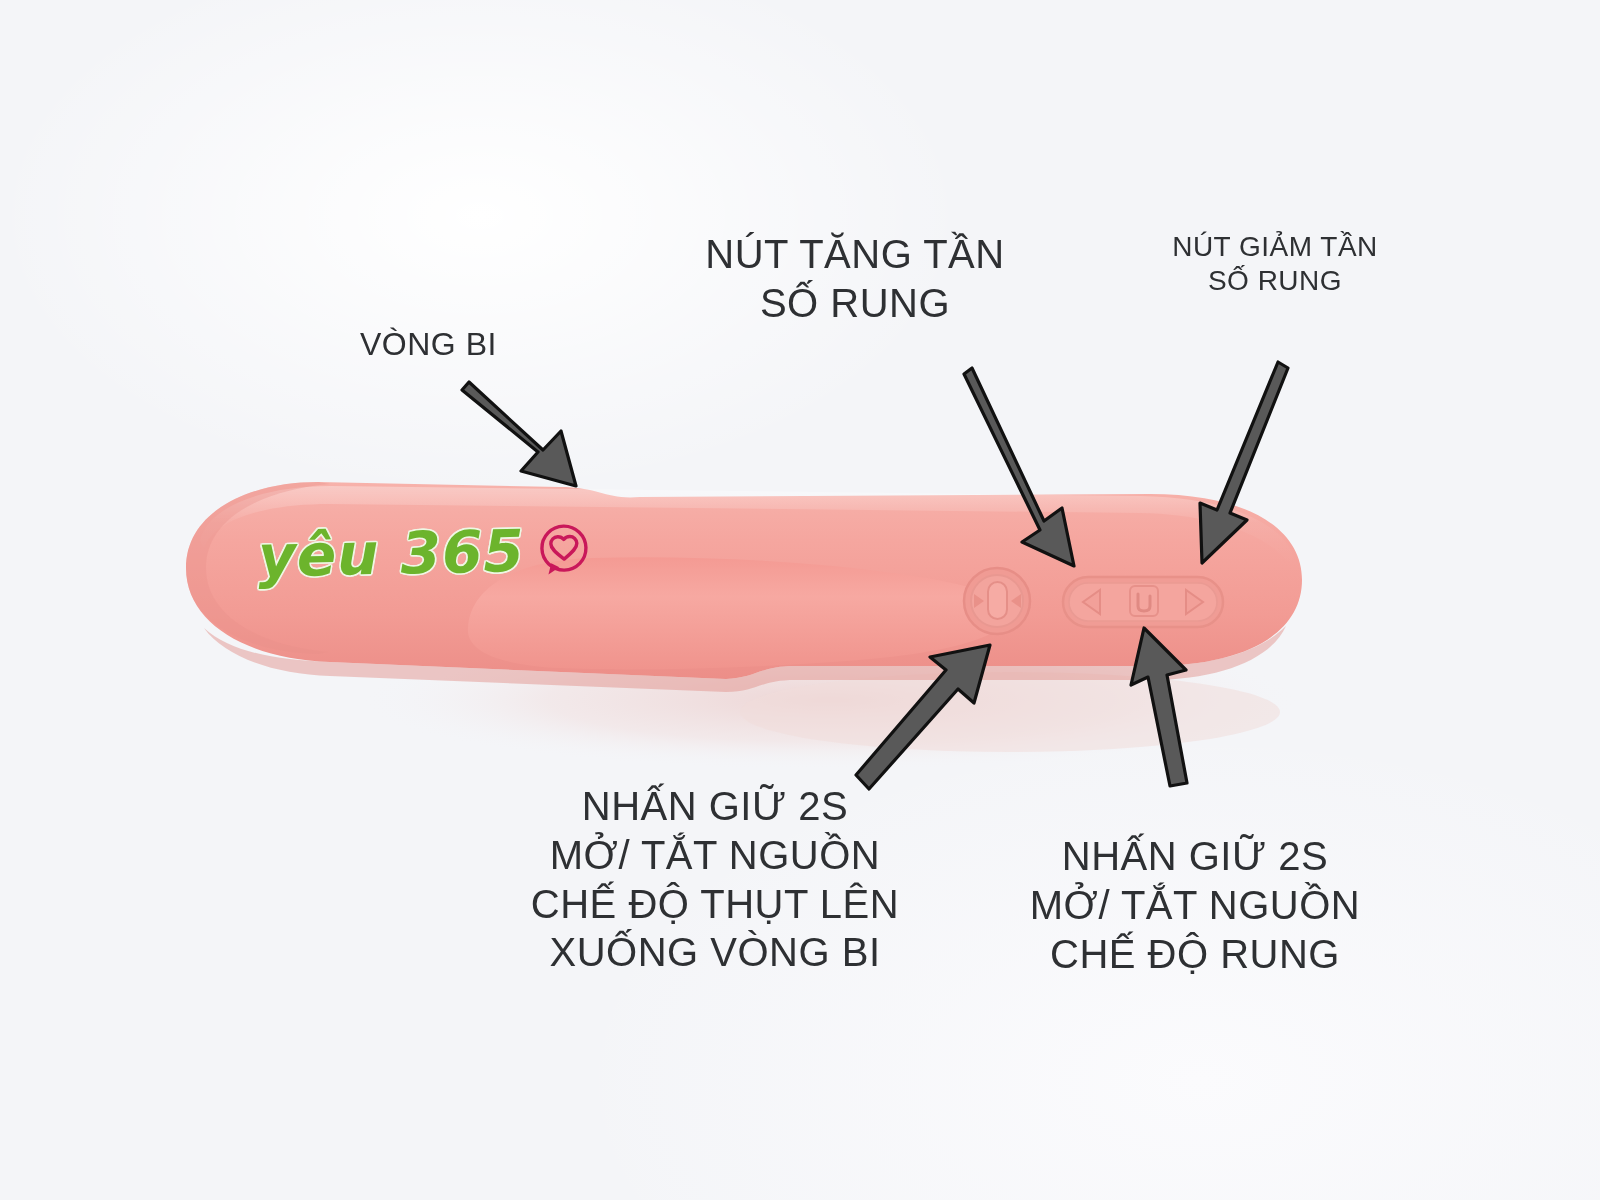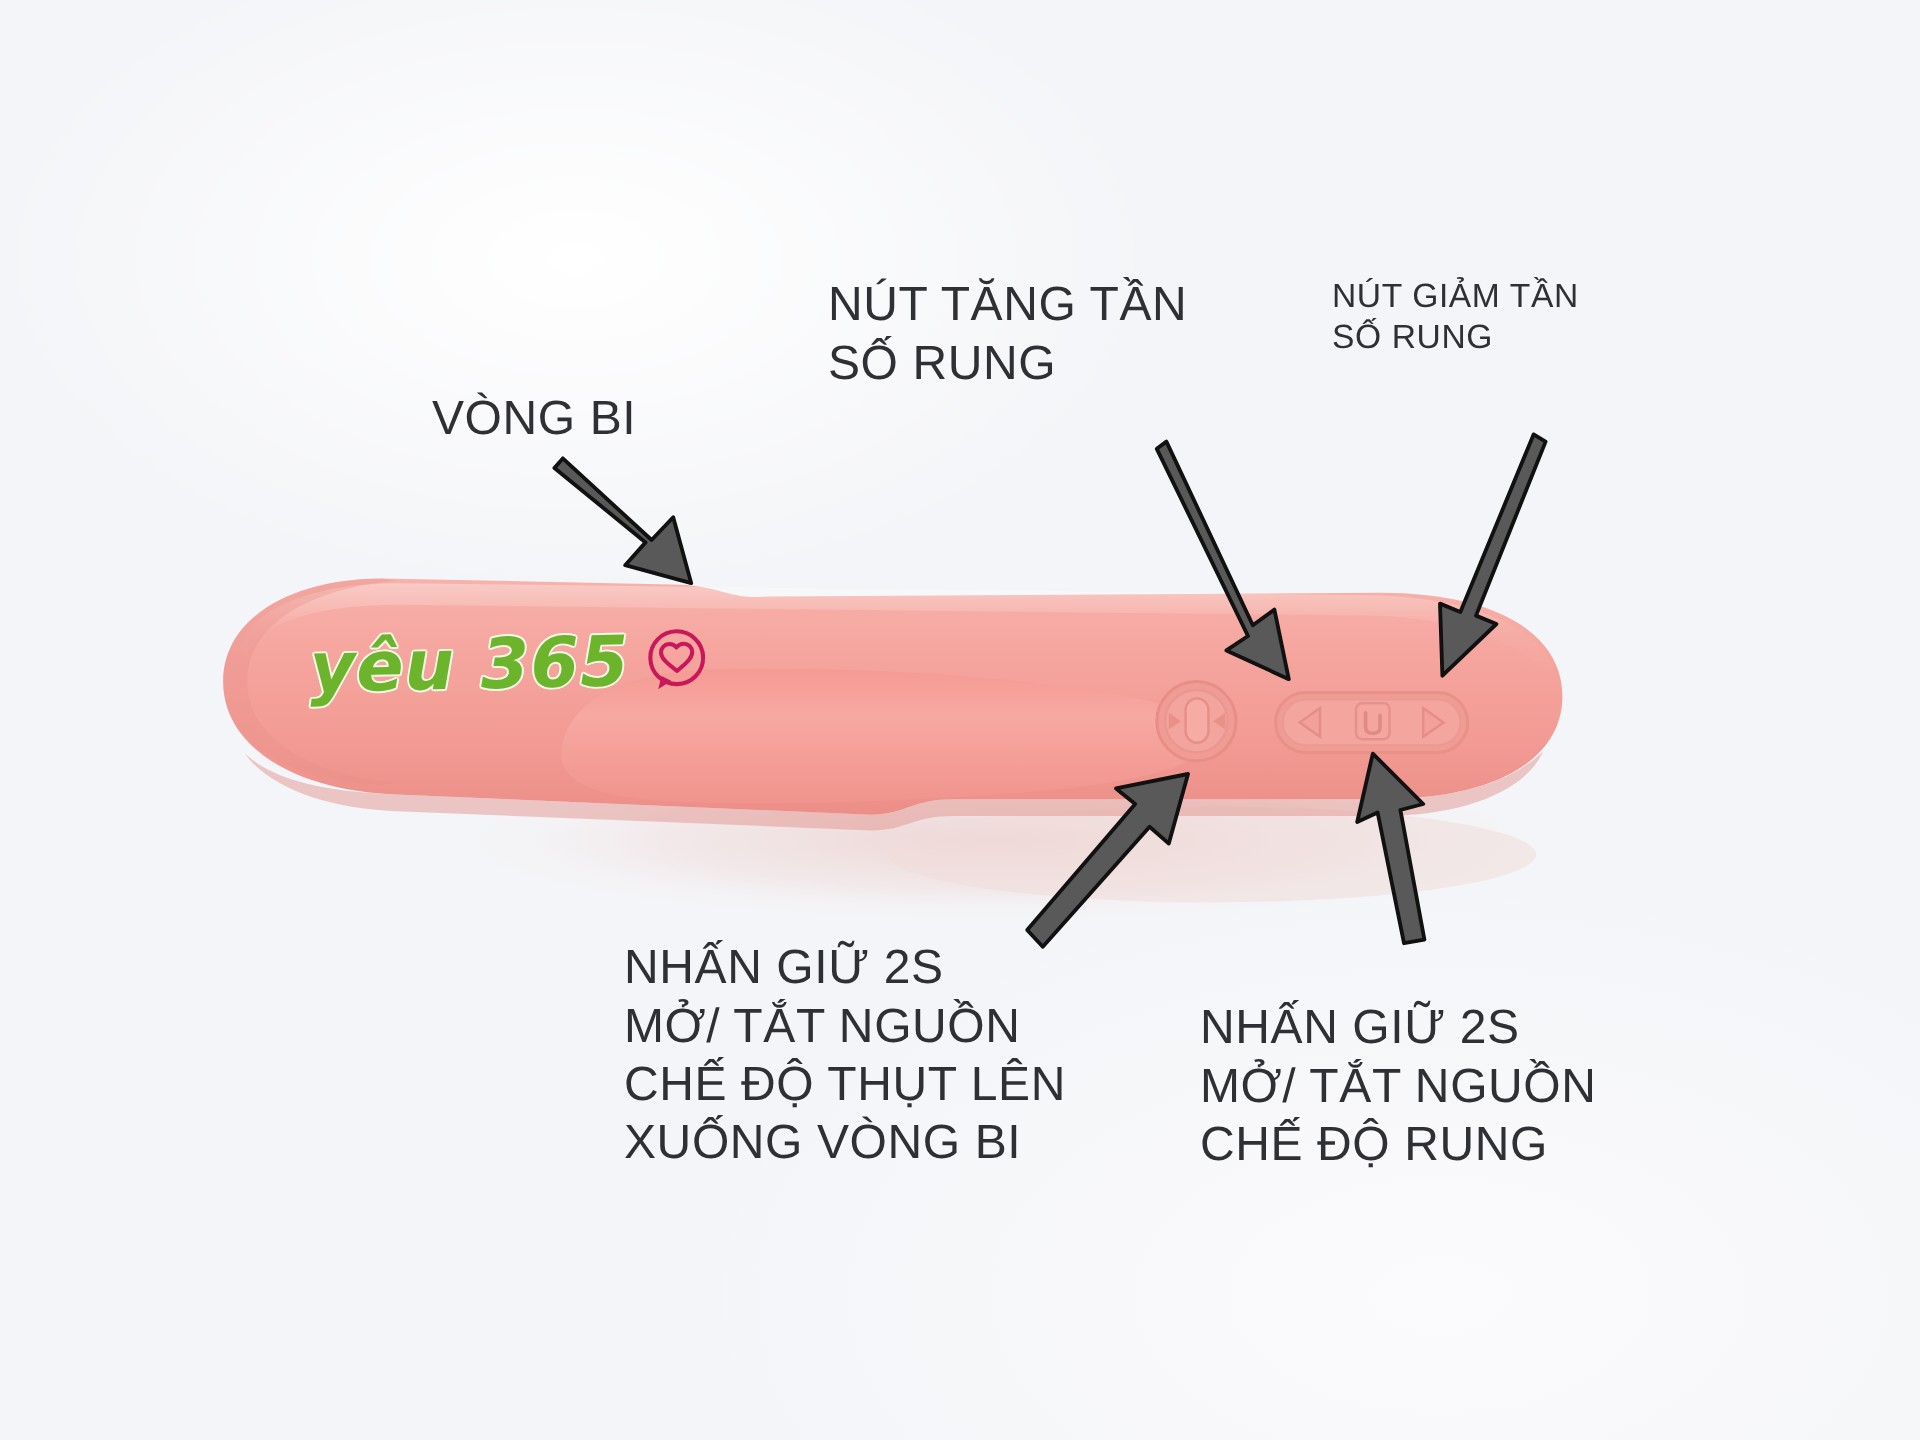--- a/index.html
+++ b/index.html
@@ -30,23 +30,24 @@
 
   
   .anno {
     position: absolute;
     color: #2e3033;
     font-family: "Liberation Sans", sans-serif;
     font-weight: 400;
     letter-spacing: 0.5px;
     line-height: 1.22;
     white-space: pre-line;
+    text-align: center;
     -webkit-font-smoothing: antialiased;
   }
-  .anno.lbl-vongbi   { left: 360px;  top: 325px;  font-size: 40px; text-align: center; }
+  .anno.lbl-vongbi   { left: 360px;  top: 325px;  font-size: 32px; text-align: center; }
   .anno.lbl-tang     { left: 690px;  top: 230px;  width: 330px; font-size: 40px; }
   .anno.lbl-giam     { left: 1110px; top: 230px;  width: 330px; font-size: 28px; }
   .anno.lbl-power1   { left: 520px;  top: 782px;  width: 390px; font-size: 40px; }
   .anno.lbl-power2   { left: 1000px; top: 832px;  width: 390px; font-size: 40px; }
 
   
   .arrow-layer {
     position: absolute;
     left: 0; top: 0;
     width: 1600px; height: 1200px;

